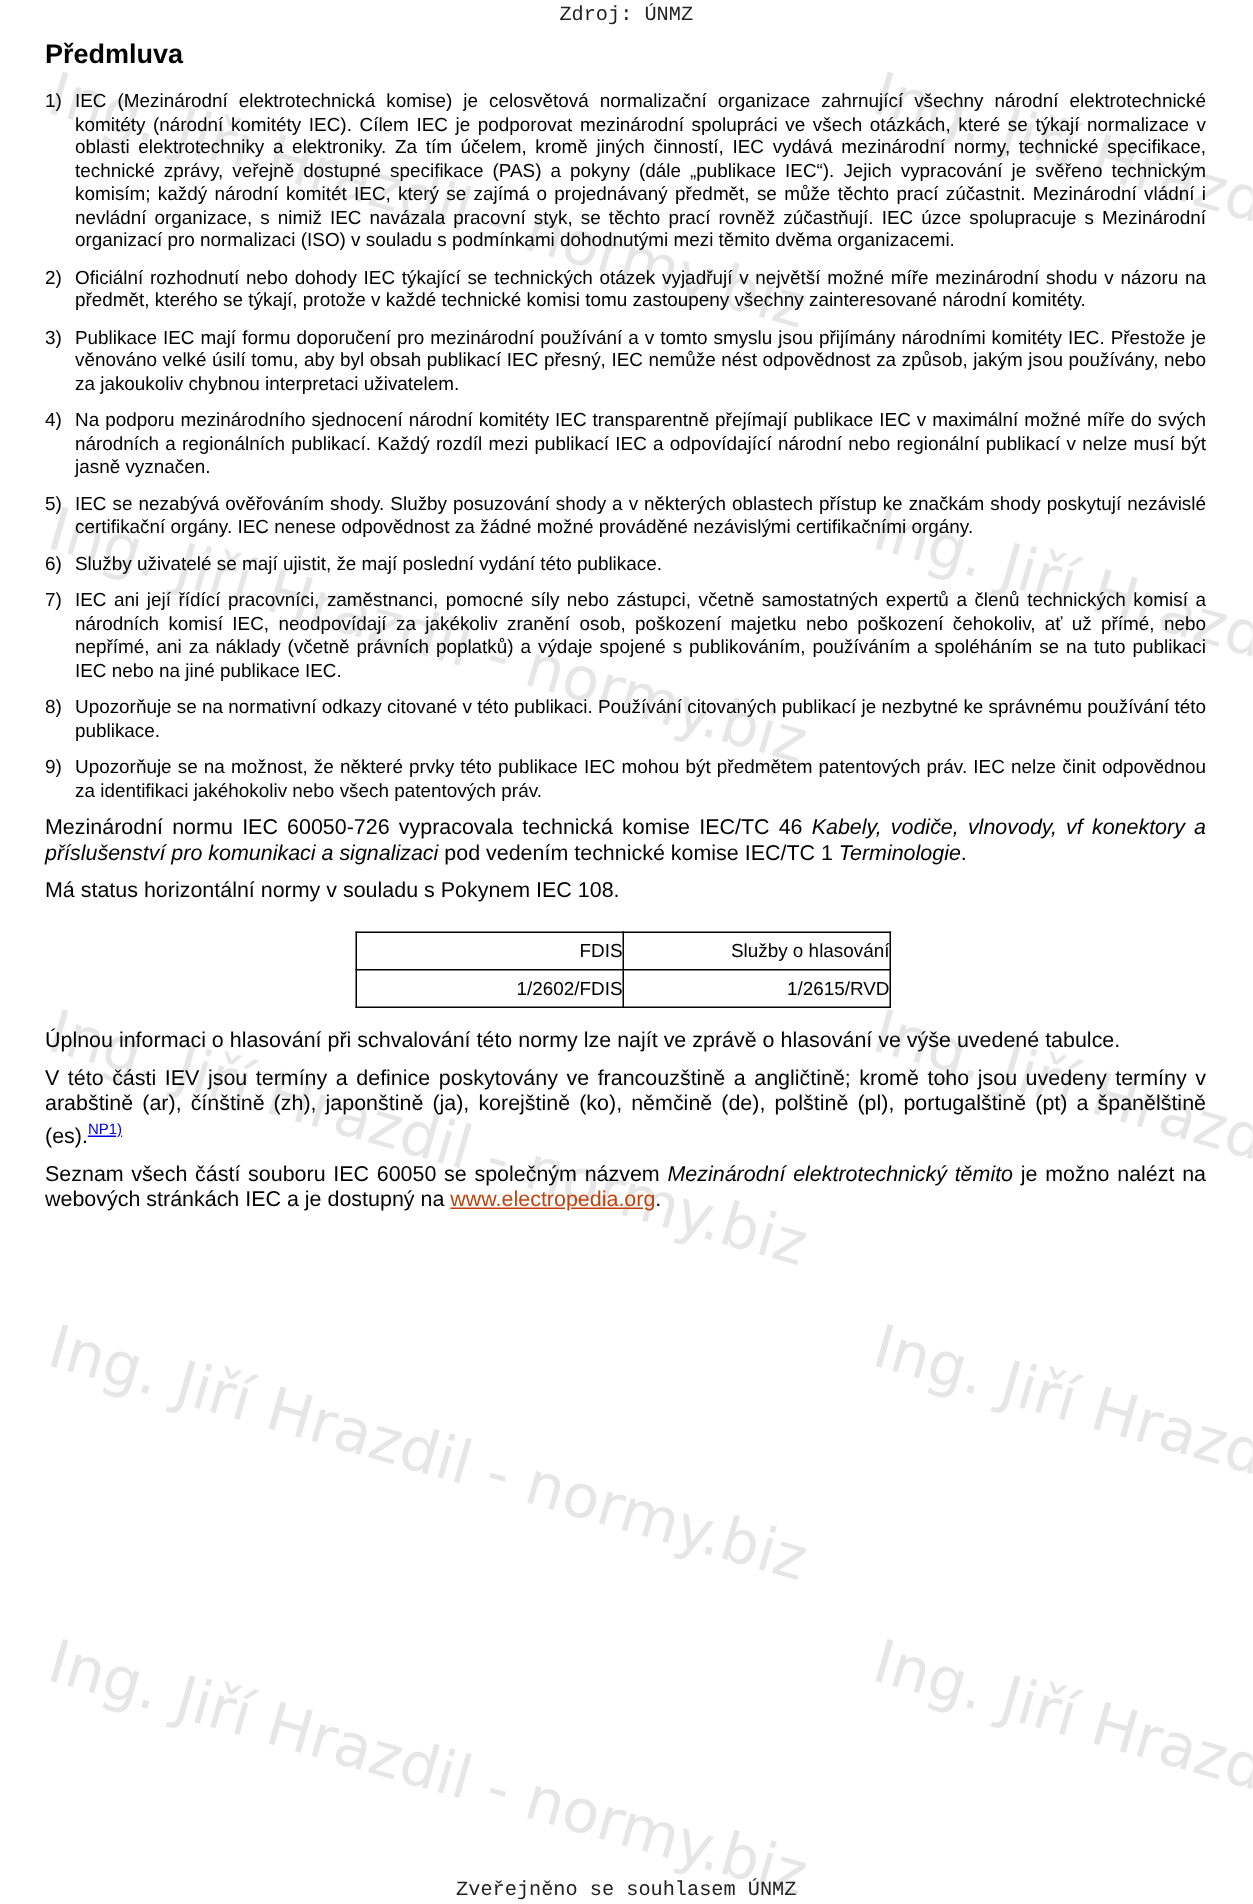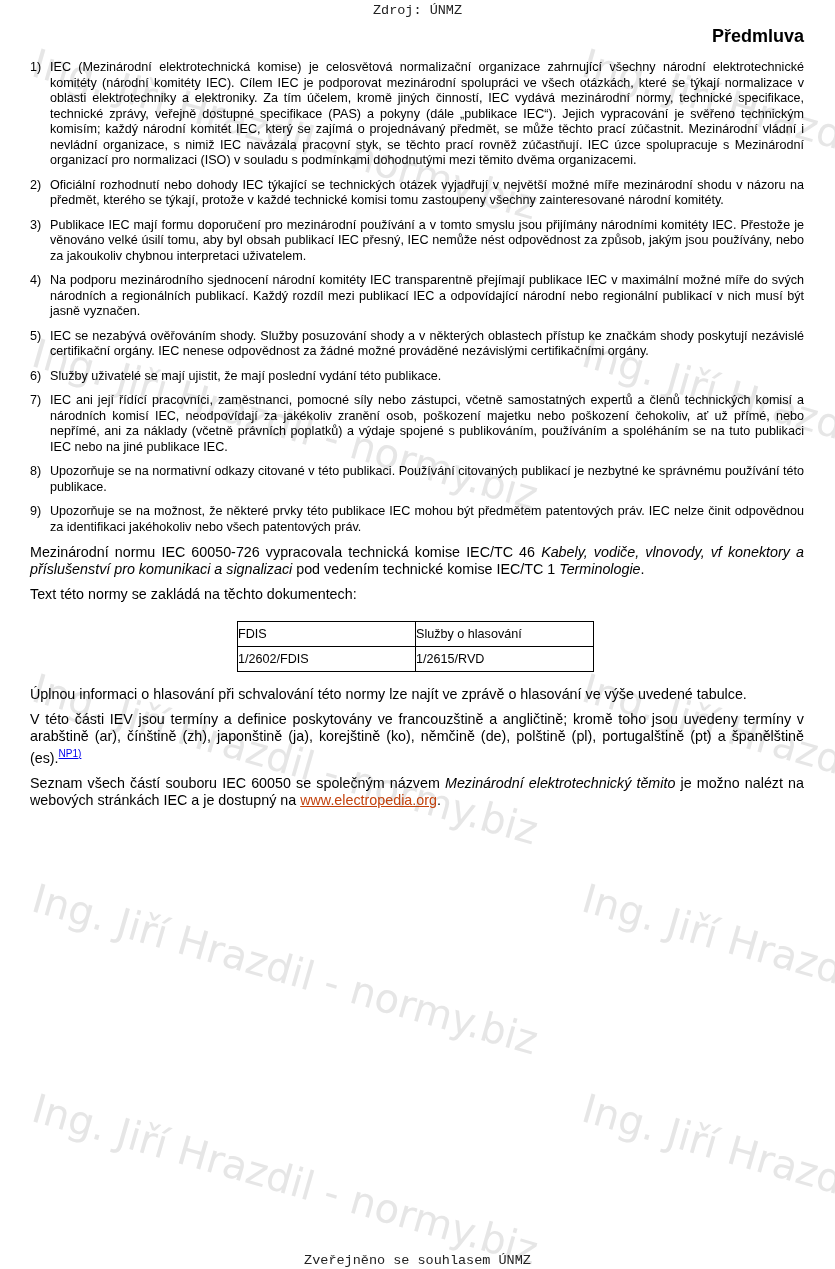--- a/index.html
+++ b/index.html
@@ -6,30 +6,30 @@
   body { width: 835px; height: 1269px; position: relative; overflow: hidden;
          font-family: "Liberation Sans", sans-serif; color: #000; }
   .header-src, .footer-src { position: absolute; left: 0; width: 835px; text-align: center;
          font-family: "Liberation Mono", monospace; font-size: 13.5px; color: #222; }
   .header-src { top: 3px; }
   .footer-src { top: 1253px; }
   .wm-layer { position: absolute; inset: 0; pointer-events: none; overflow: hidden; z-index: 0; }
   .wm { position: absolute; font-family: "DejaVu Sans", sans-serif; font-size: 40px; color: #e6e6e6;
         white-space: nowrap; transform: rotate(16deg); transform-origin: left top; }
   .content { position: absolute; left: 30px; top: 26px; width: 774px; z-index: 1; }
-  h1 { font-size: 18px; font-weight: bold; margin: 0 0 13px 0; text-align: right; }
+  h1 { font-size: 18px; font-weight: bold; margin: 0 0 13px 0; }
   ol.items { list-style: none; margin: 0; padding: 0; font-size: 12.6px; line-height: 15.5px; }
   ol.items li { position: relative; padding-left: 20px; margin-bottom: 9px; text-align: justify; }
   ol.items li .num { position: absolute; left: 0; top: 0; }
   p.para { font-size: 14.3px; line-height: 17px; margin: 0 0 8px 0; text-align: justify; }
   .it { font-style: italic; }
   .link { color: #c2410c; text-decoration: underline; }
   sup.fn { font-size: 10px; color: #0000ee; text-decoration: underline; vertical-align: 6px; }
   table.docs { border-collapse: collapse; margin: 18px auto 14px 207px; font-size: 12.6px; }
-  table.docs td { border: 1.5px solid #000; width: 177px; height: 24px; text-align: left; padding: 0; }
+  table.docs td { border: 1.5px solid #000; width: 177px; height: 24px; text-align: right; padding: 0; }
 </style>
 </head>
 <body>
 
 <div class="wm-layer">
   <div class="wm" style="left:40px;top:40px;">Ing. Jiří Hrazdil - normy.biz</div>
   <div class="wm" style="left:590px;top:40px;">Ing. Jiří Hrazdil - normy.biz</div>
   <div class="wm" style="left:40px;top:330px;">Ing. Jiří Hrazdil - normy.biz</div>
   <div class="wm" style="left:590px;top:330px;">Ing. Jiří Hrazdil - normy.biz</div>
   <div class="wm" style="left:40px;top:665px;">Ing. Jiří Hrazdil - normy.biz</div>
@@ -42,31 +42,31 @@
 
 <div class="header-src">Zdroj: ÚNMZ</div>
 
 <div class="content">
   <h1>Předmluva</h1>
 
   <ol class="items">
     <li><span class="num">1)</span><span>IEC (Mezinárodní elektrotechnická komise) je celosvětová normalizační organizace zahrnující všechny národní elektrotechnické komitéty (národní komitéty IEC). Cílem IEC je podporovat mezinárodní spolupráci ve všech otázkách, které se týkají normalizace v oblasti elektrotechniky a elektroniky. Za tím účelem, kromě jiných činností, IEC vydává mezinárodní normy, technické specifikace, technické zprávy, veřejně dostupné specifikace (PAS) a pokyny (dále „publikace IEC“). Jejich vypracování je svěřeno technickým komisím; každý národní komitét IEC, který se zajímá o projednávaný předmět, se může těchto prací zúčastnit. Mezinárodní vládní i nevládní organizace, s nimiž IEC navázala pracovní styk, se těchto prací rovněž zúčastňují. IEC úzce spolupracuje s Mezinárodní organizací pro normalizaci (ISO) v souladu s podmínkami dohodnutými mezi těmito dvěma organizacemi.</span></li>
     <li><span class="num">2)</span><span>Oficiální rozhodnutí nebo dohody IEC týkající se technických otázek vyjadřují v největší možné míře mezinárodní shodu v názoru na předmět, kterého se týkají, protože v každé technické komisi tomu zastoupeny všechny zainteresované národní komitéty.</span></li>
     <li><span class="num">3)</span><span>Publikace IEC mají formu doporučení pro mezinárodní používání a v tomto smyslu jsou přijímány národními komitéty IEC. Přestože je věnováno velké úsilí tomu, aby byl obsah publikací IEC přesný, IEC nemůže nést odpovědnost za způsob, jakým jsou používány, nebo za jakoukoliv chybnou interpretaci uživatelem.</span></li>
-    <li><span class="num">4)</span><span>Na podporu mezinárodního sjednocení národní komitéty IEC transparentně přejímají publikace IEC v maximální možné míře do svých národních a regionálních publikací. Každý rozdíl mezi publikací IEC a odpovídající národní nebo regionální publikací v nich musí být jasně vyznačen.</span></li>
+    <li><span class="num">4)</span><span>Na podporu mezinárodního sjednocení národní komitéty IEC transparentně přejímají publikace IEC v maximální možné míře do svých národních a regionálních publikací. Každý rozdíl mezi publikací IEC a odpovídající národní nebo regionální publikací v nelze musí být jasně vyznačen.</span></li>
     <li><span class="num">5)</span><span>IEC se nezabývá ověřováním shody. Služby posuzování shody a v některých oblastech přístup ke značkám shody poskytují nezávislé certifikační orgány. IEC nenese odpovědnost za žádné možné prováděné nezávislými certifikačními orgány.</span></li>
     <li><span class="num">6)</span><span>Služby uživatelé se mají ujistit, že mají poslední vydání této publikace.</span></li>
     <li><span class="num">7)</span><span>IEC ani její řídící pracovníci, zaměstnanci, pomocné síly nebo zástupci, včetně samostatných expertů a členů technických komisí a národních komisí IEC, neodpovídají za jakékoliv zranění osob, poškození majetku nebo poškození čehokoliv, ať už přímé, nebo nepřímé, ani za náklady (včetně právních poplatků) a výdaje spojené s publikováním, používáním a spoléháním se na tuto publikaci IEC nebo na jiné publikace IEC.</span></li>
     <li><span class="num">8)</span><span>Upozorňuje se na normativní odkazy citované v této publikaci. Používání citovaných publikací je nezbytné ke správnému používání této publikace.</span></li>
     <li><span class="num">9)</span><span>Upozorňuje se na možnost, že některé prvky této publikace IEC mohou být předmětem patentových práv. IEC nelze činit odpovědnou za identifikaci jakéhokoliv nebo všech patentových práv.</span></li>
   </ol>
 
   <p class="para"><span>Mezinárodní normu IEC 60050-726 vypracovala technická komise IEC/TC 46 </span><span class="it">Kabely, vodiče, vlnovody, vf konektory a příslušenství pro komunikaci a signalizaci</span><span> pod vedením technické komise IEC/TC 1 </span><span class="it">Terminologie</span><span>.</span></p>
 
-  <p class="para">Text této normy se zakládá na těchto dokumentech:</p>
+  <p class="para">Má status horizontální normy v souladu s Pokynem IEC 108.</p>
 
   <table class="docs">
     <tbody>
         <tr>
       <td>FDIS</td>
       <td>Služby o hlasování</td>
     </tr>
     <tr>
       <td>1/2602/FDIS</td>
       <td>1/2615/RVD</td>

